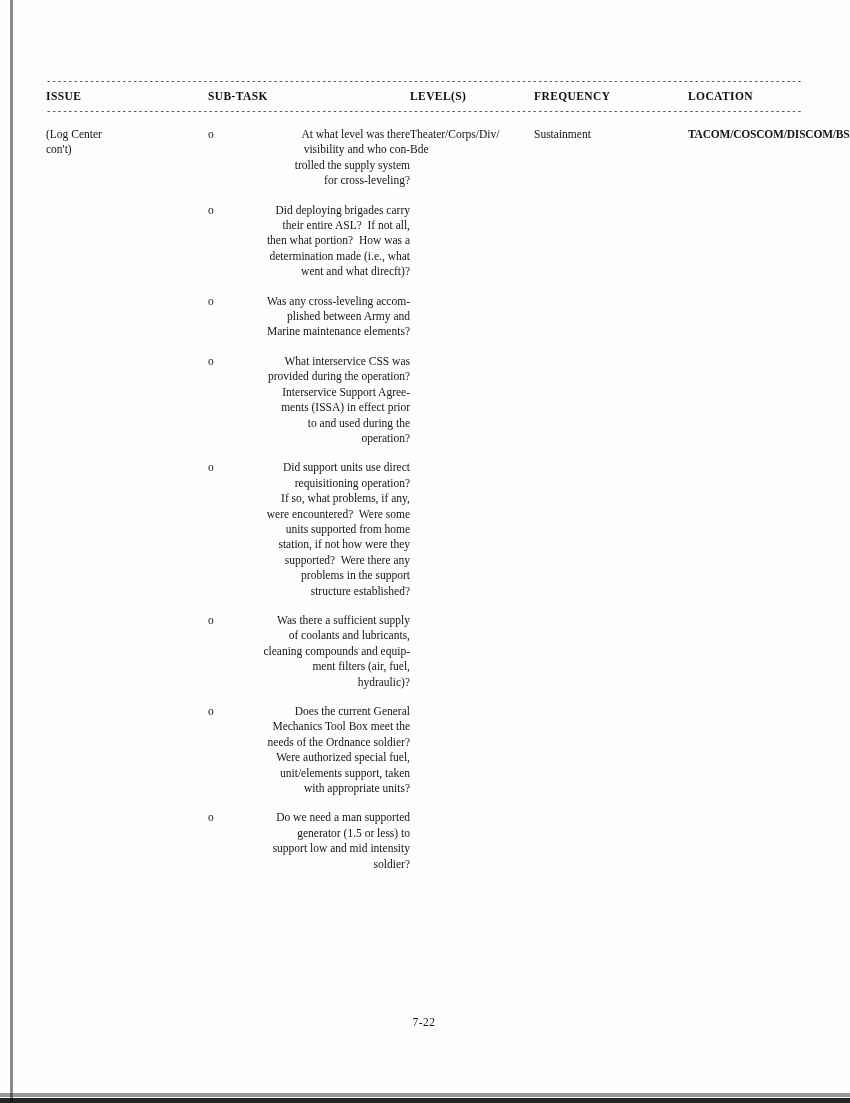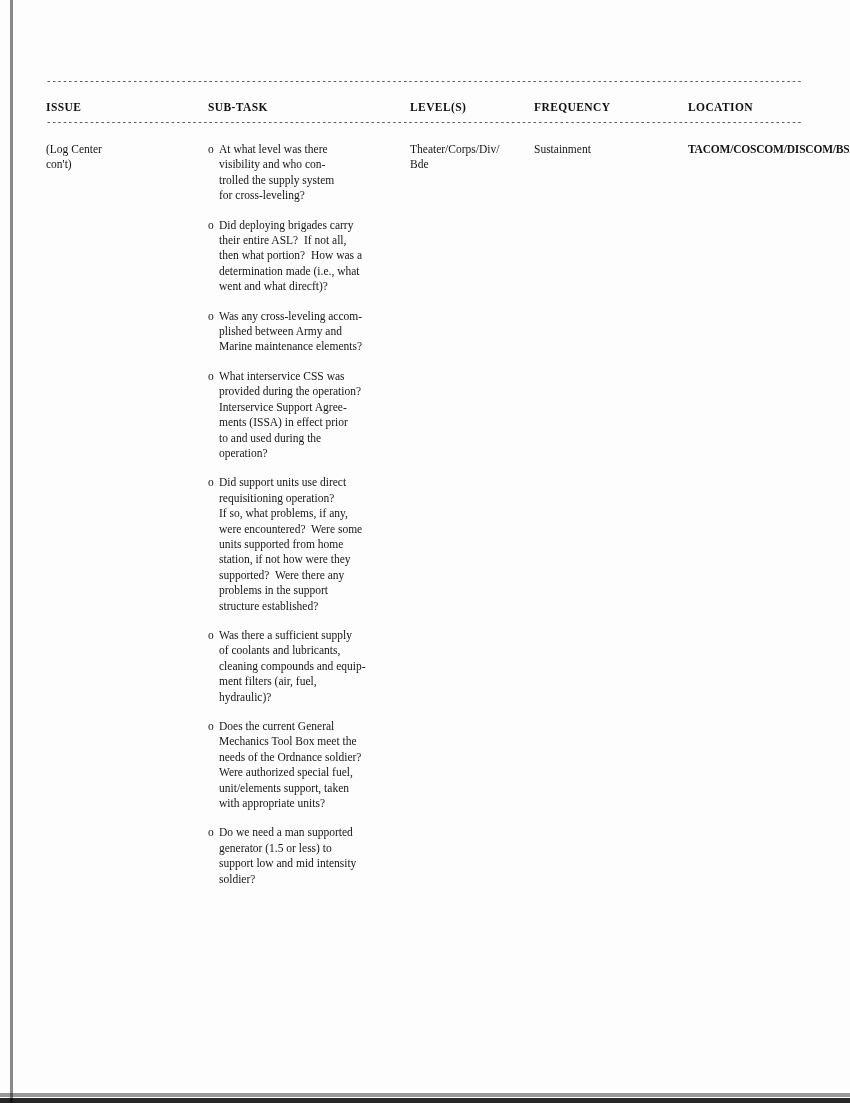--- a/index.html
+++ b/index.html
@@ -63,21 +63,20 @@
     overflow: hidden;
     white-space: nowrap;
   }
   .rule-top { margin-bottom: 4px; }
   .rule-bottom { margin-top: 3px; }
 
   table.hdr, table.body-tbl {
     border-collapse: collapse;
     width: 100%;
     table-layout: fixed;
-    margin-top: 15px;
   }
   .col-issue   { width: 162px; }
   .col-subtask { width: 202px; }
   .col-levels  { width: 124px; }
   .col-freq    { width: 154px; }
   .col-loc     { width: 114px; }
 
   th {
     text-align: left;
     font-family: "Liberation Serif", serif;
@@ -107,21 +106,21 @@
     position: relative;
   }
   .item:last-child { margin-bottom: 0; }
   .bullet {
     position: absolute;
     left: 0;
     top: 0;
     font-size: 11.5px;
     line-height: 15.4px;
   }
-  .item .line { white-space: pre; }
+  .item .line { white-space: pre; text-align: right; }
 
   .levels-cell .line,
   .freq-cell .line,
   .loc-cell .line { white-space: pre; }
 
   .loc-cell { letter-spacing: -0.2px; font-weight: bold; }
 
   .page-number {
     position: absolute;
     left: 0;
@@ -258,14 +257,15 @@
         <td class="freq-cell">
           <div class="line">Sustainment</div>
         </td>
         <td class="loc-cell">
           <div class="line">TACOM/COSCOM/DISCOM/BSA</div>
         </td>
       </tr>
     </tbody>
       </table>
 
+    <div class="page-number">7-22</div>
   </div>
 </div>
 
 </body></html>

